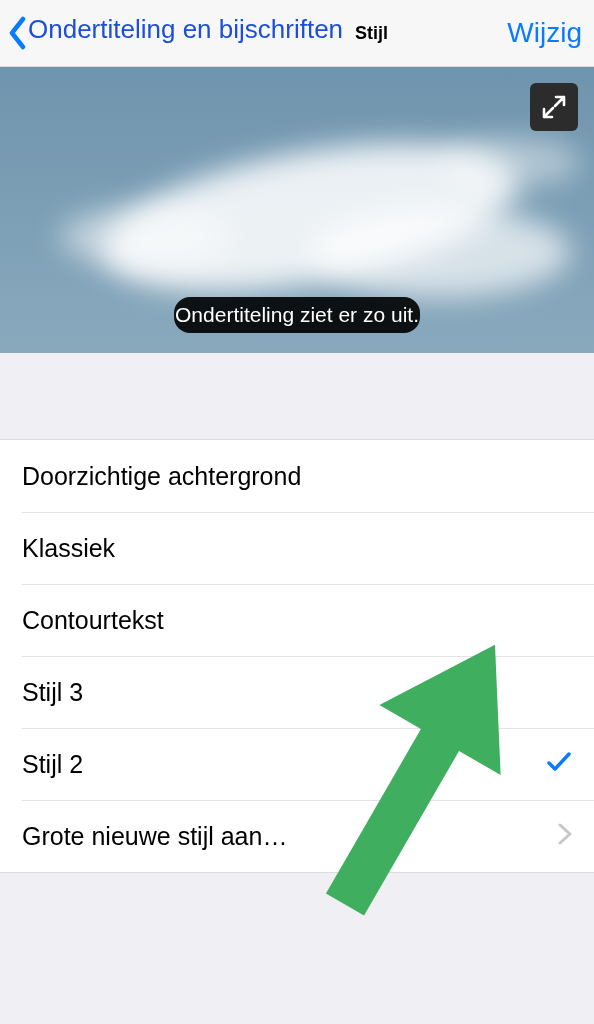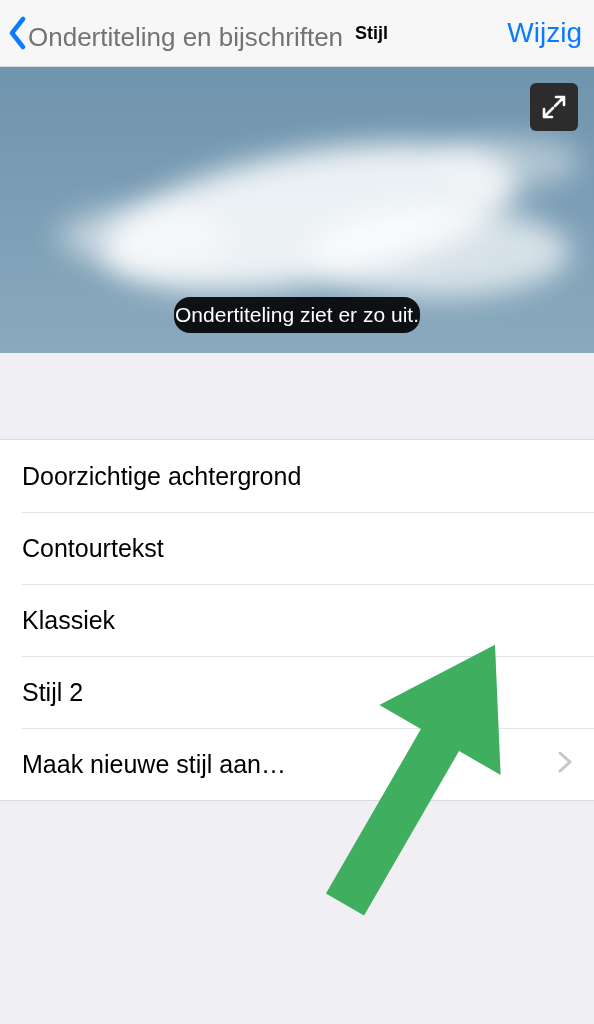--- a/index.html
+++ b/index.html
@@ -17,22 +17,22 @@
     height: 67px;
     background: #f7f7f8;
     border-bottom: 1px solid #d9d9dd;
     display: flex;
     align-items: center;
     padding: 0 12px 0 8px;
     position: relative;
   }
   .nav-back {
     display: flex;
-    align-items: flex-end;
-    color: #737373;
+    align-items: flex-start;
+    color: #1d4ed8;
     font-size: 26px;
     font-weight: 400;
     white-space: nowrap;
     line-height: 1;
   }
   .nav-back svg { flex: none; }
   .nav-title {
     font-size: 18px;
     font-weight: 600;
     color: #000;
@@ -167,34 +167,42 @@
 <div class="spacer"></div>
 
 <div class="list">
 
   <div class="row">
     <span class="row-label">Doorzichtige achtergrond</span>
   </div>
 
 
   <div class="row">
+    <span class="row-label">Klassiek</span>
+  </div>
+
+  <div class="row">
     <span class="row-label">Contourtekst</span>
   </div>
 
   <div class="row">
-    <span class="row-label">Klassiek</span>
+    <span class="row-label">Stijl 3</span>
   </div>
 
   <div class="row">
     <span class="row-label">Stijl 2</span>
-  </div>
-
-
-  <div class="row">
-    <span class="row-label">Maak nieuwe stijl aan…</span>
+    <span class="checkmark">
+      <svg width="26" height="22" viewBox="0 0 26 22">
+        <polyline points="3,12 9,18 23,3" fill="none" stroke="#0a7bff" stroke-width="3.5" stroke-linecap="round" stroke-linejoin="round"></polyline>
+      </svg>
+    </span>
+  </div>
+
+  <div class="row">
+    <span class="row-label">Grote nieuwe stijl aan…</span>
     <span class="chevron">
       <svg width="14" height="22" viewBox="0 0 14 22">
         <polyline points="2,2 12,11 2,20" fill="none" stroke="#c6c6cb" stroke-width="3" stroke-linecap="round" stroke-linejoin="round"></polyline>
       </svg>
     </span>
   </div>
 
 </div>
 
 <svg class="arrow-overlay" viewBox="0 0 260 400">

